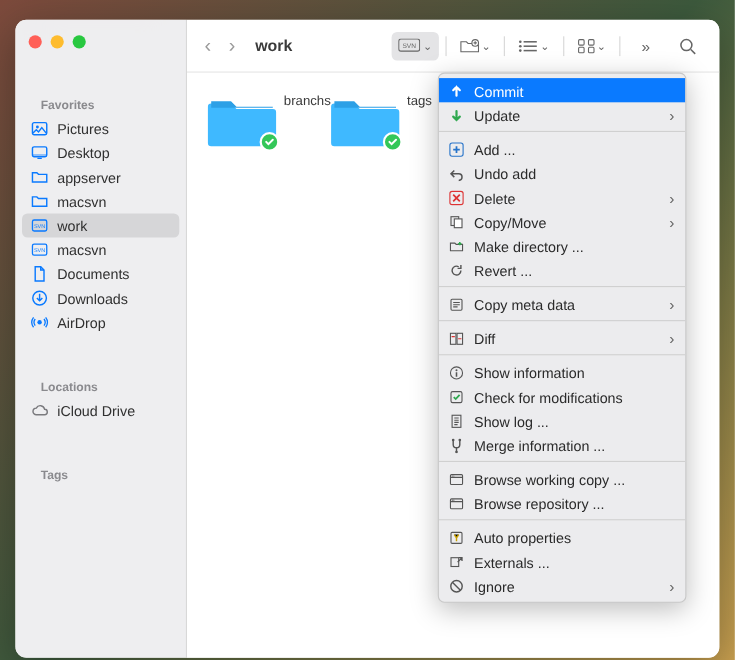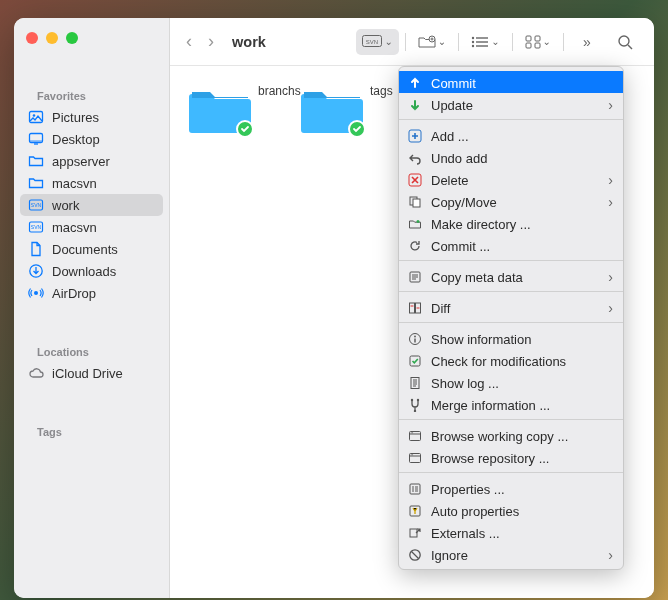--- a/index.html
+++ b/index.html
@@ -296,21 +296,21 @@
           </svg>
         </span>
         <span>Make directory ...</span>
       </div>
       <div class="menu-item">
         <span class="mi-icon">
           <svg viewBox="0 0 14 14">
             <path d="M11 7 a4 4 0 1 1-2-3.5 M11 2 v3 h-3" fill="none" stroke="#555" stroke-width="1.3"></path>
           </svg>
         </span>
-        <span>Commit ...</span>
+        <span>Revert ...</span>
       </div>
       <div class="menu-sep"></div>
       <div class="menu-item">
         <span class="mi-icon">
           <svg viewBox="0 0 14 14">
             <rect x="2" y="2" width="10" height="10" rx="1" fill="none" stroke="#555"></rect>
             <path d="M4 5 h6 M4 7 h6 M4 9 h4" stroke="#555"></path>
           </svg>
         </span>
         <span>Copy meta data</span>
@@ -389,29 +389,20 @@
             <circle cx="4.6" cy="3.7" r="0.5" fill="#555"></circle>
           </svg>
         </span>
         <span>Browse repository ...</span>
       </div>
       <div class="menu-sep"></div>
       <div class="menu-item">
         <span class="mi-icon">
           <svg viewBox="0 0 14 14">
             <rect x="2" y="2" width="10" height="10" rx="1" fill="none" stroke="#555"></rect>
-            <path d="M4 5 h2 M7 5 h3 M4 7 h2 M7 7 h3 M4 9 h2 M7 9 h3" stroke="#555"></path>
-          </svg>
-        </span>
-        <span>Properties ...</span>
-      </div>
-      <div class="menu-item">
-        <span class="mi-icon">
-          <svg viewBox="0 0 14 14">
-            <rect x="2" y="2" width="10" height="10" rx="1" fill="none" stroke="#555"></rect>
             <path d="M5 4 l2 3 l2-3 M7 7 v3" stroke="#c9a000" stroke-width="1.3"></path>
           </svg>
         </span>
         <span>Auto properties</span>
       </div>
       <div class="menu-item">
         <span class="mi-icon">
           <svg viewBox="0 0 14 14">
             <rect x="2" y="3" width="7" height="8" fill="none" stroke="#555"></rect>
             <path d="M9 3 h3 v3 M12 3 l-4 4" fill="none" stroke="#555" stroke-width="1.2"></path>

